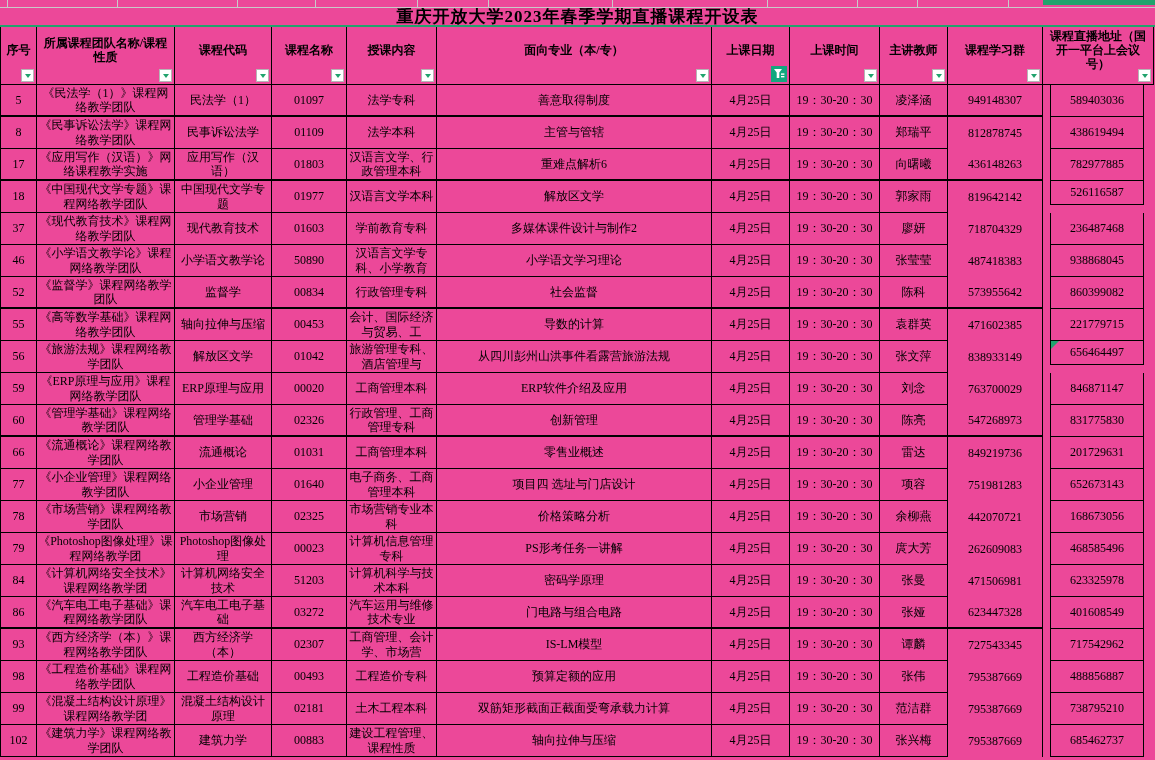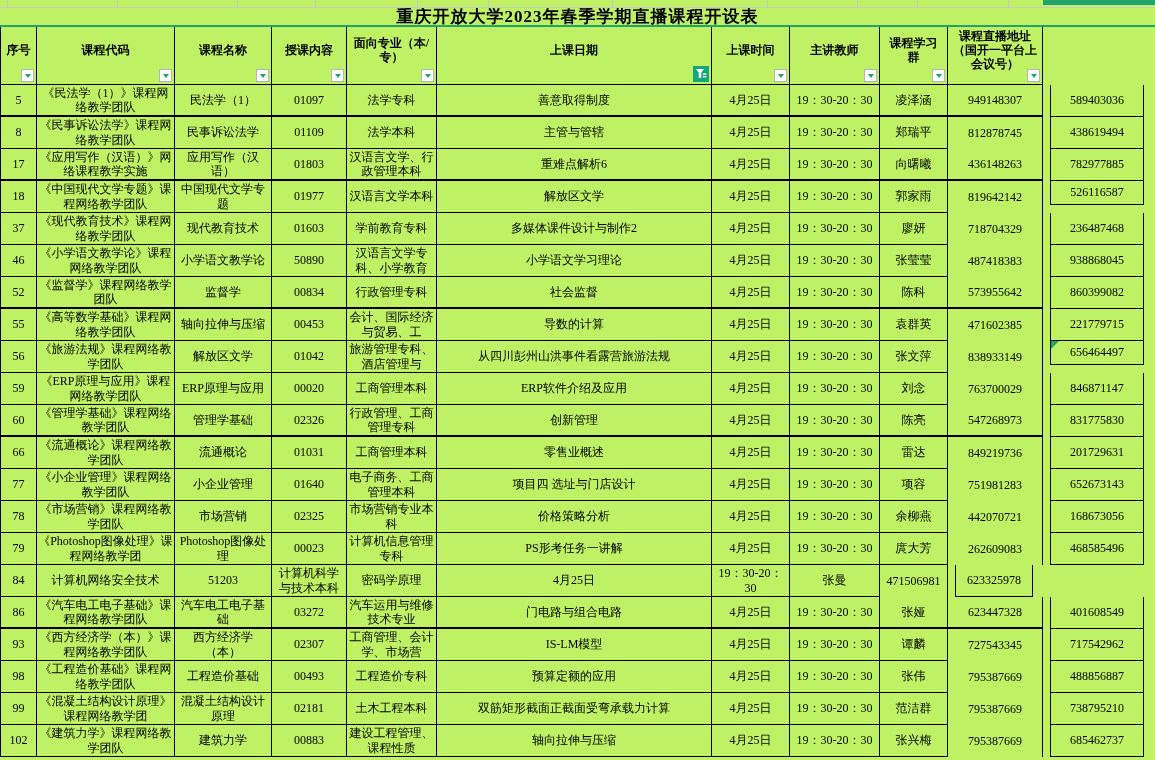--- a/index.html
+++ b/index.html
@@ -3,21 +3,21 @@
 <meta charset="utf-8">
 <style>
   :root{
     --green:#21a36d;
     --filter-green:#12a87e;
     --grid-gray:#c9c9c9;
     --line:#000;
   }
   html,body{margin:0;padding:0;background:#fff;}
   .sheet{
-    width:1155px;height:760px;position:relative;overflow:hidden;background:#bef264;
+    width:1155px;height:760px;position:relative;overflow:hidden;background:#ec4899;
     font-family:"Liberation Serif","DejaVu Serif",serif;color:#000;
   }
   
   .topstrip{height:8px;position:relative;border-bottom:1px solid var(--grid-gray);box-sizing:border-box;}
   .tick{position:absolute;top:0;width:1px;height:7px;background:var(--grid-gray);}
   .top-green{position:absolute;top:0;left:1043px;width:112px;height:5px;background:var(--green);}
   .title-row{
     height:17px;display:flex;align-items:center;justify-content:center;
     font-weight:bold;font-size:17px;letter-spacing:1px;
     border-bottom:2px solid var(--green);box-sizing:content-box;
@@ -92,20 +92,26 @@
     <span>重庆开放大学2023年春季学期直播课程开设表</span>
   </div>
   <div class="cols header-row" id="header-row">
       <div class="cell hcell first">
         <span class="hlabel">序号</span>
         <span class="fbtn">
           <i></i>
         </span>
       </div>
       <div class="cell hcell">
+        <span class="hlabel">所属课程团队名称/课程性质</span>
+        <span class="fbtn">
+          <i></i>
+        </span>
+      </div>
+      <div class="cell hcell">
         <span class="hlabel">课程代码</span>
         <span class="fbtn">
           <i></i>
         </span>
       </div>
       <div class="cell hcell">
         <span class="hlabel">课程名称</span>
         <span class="fbtn">
           <i></i>
         </span>
@@ -378,20 +384,21 @@
         <div class="cell">4月25日</div>
         <div class="cell">19：30-20：30</div>
         <div class="cell">庹大芳</div>
         <div class="cell cell-grp">262609083</div>
         <div class="cell cell-live">
           <div class="livebox">468585496</div>
         </div>
       </div>
       <div class="row cols">
         <div class="cell first">84</div>
+        <div class="cell cell-team">《计算机网络安全技术》课程网络教学团</div>
         <div class="cell">计算机网络安全技术</div>
         <div class="cell">51203</div>
         <div class="cell">计算机科学与技术本科</div>
         <div class="cell">密码学原理</div>
         <div class="cell">4月25日</div>
         <div class="cell">19：30-20：30</div>
         <div class="cell">张曼</div>
         <div class="cell cell-grp">471506981</div>
         <div class="cell cell-live">
           <div class="livebox">623325978</div>

